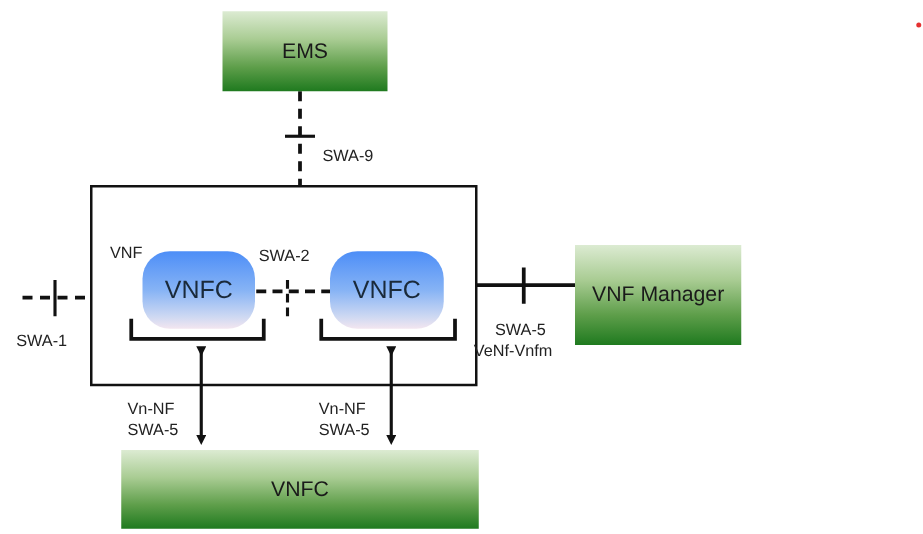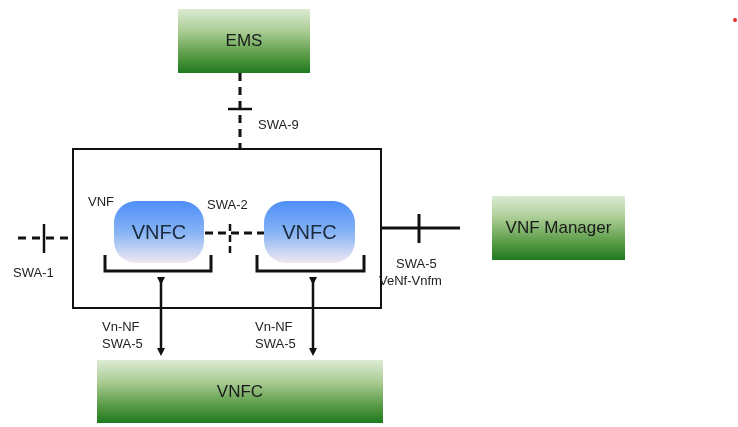--- a/index.html
+++ b/index.html
@@ -51,21 +51,21 @@
   <line x1="313" y1="281" x2="313" y2="352" stroke="#111" stroke-width="2.5" marker-start="url(#ah)" marker-end="url(#ah)"></line>
 </svg>
 
 <div class="vnf-box" style="left:72px; top:148px; width:310px; height:161px;"></div>
 <div class="lbl" style="left:88px; top:170px;margin-top:24px;">VNF</div>
 
 <div class="green-box" style="left:178px; top:9px; width:132px; height:64px;">
   <span>EMS</span>
 </div>
 
-<div class="green-box" style="left:460px; top:196px; width:133px; height:64px;margin-left:32px;">
+<div class="green-box" style="left:460px; top:196px; width:133px; height:80px;">
   <span>VNF Manager</span>
 </div>
 
 <div class="green-box" style="left:97px; top:360px; width:286px; height:63px;">
   <span>VNFC</span>
 </div>
 
 <div class="blue-box" style="left:114px; top:201px; width:90px; height:62px;">
   <span>VNFC</span>
 </div>

